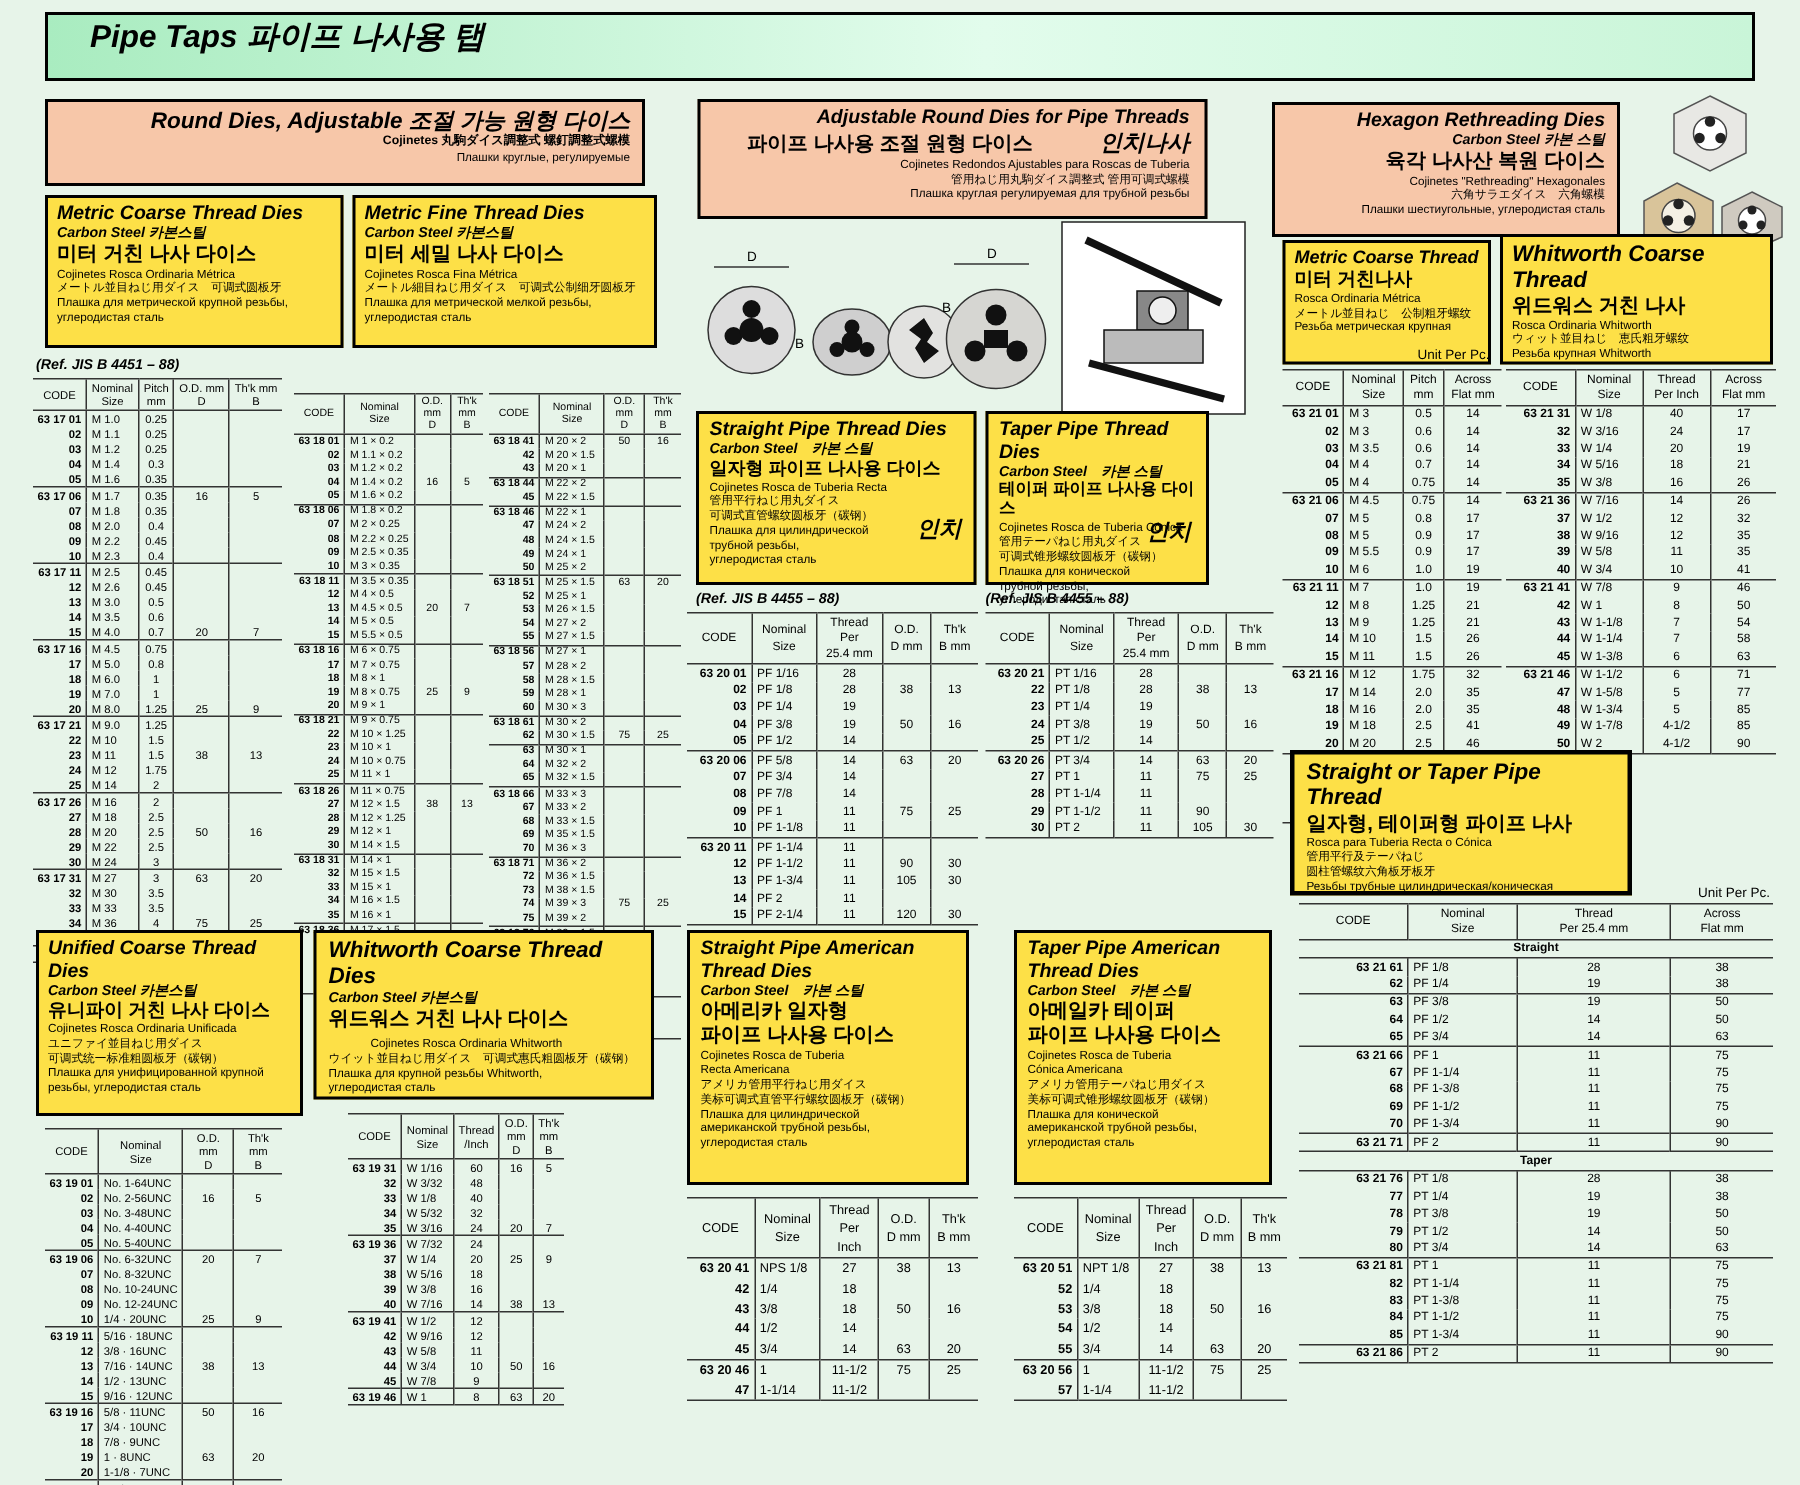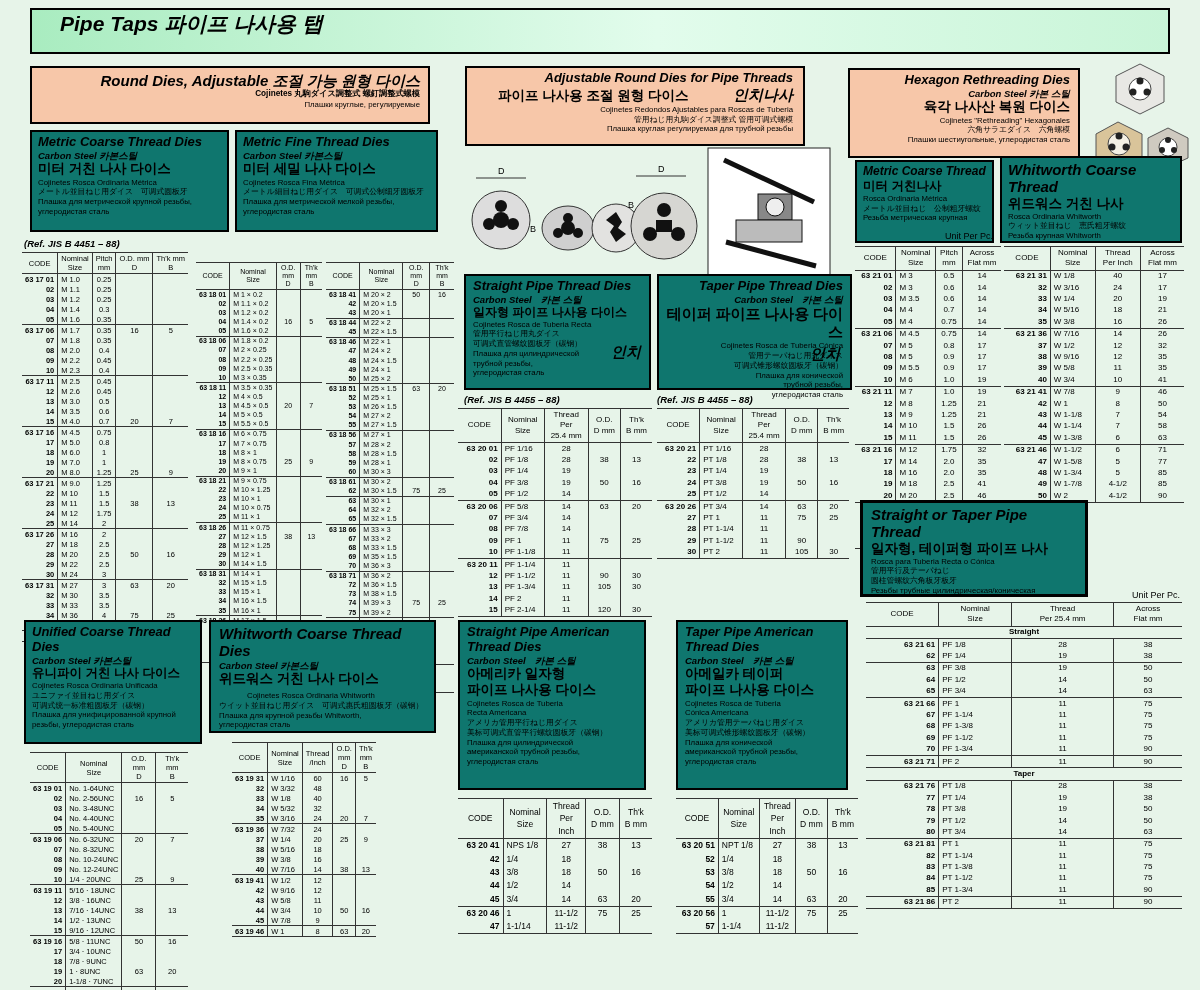--- a/index.html
+++ b/index.html
@@ -1,21 +1,21 @@
 <!DOCTYPE html>
 <html><head>
 <meta charset="utf-8">
 <style>
   html,body{margin:0;padding:0;}
   body{font-family:"Liberation Sans",sans-serif;background:#f2f7f1;}
   #page{position:relative;width:1200px;height:990px;background:#e7f4e9;overflow:hidden;}
   .abs{position:absolute;box-sizing:border-box;}
   .box{border:2px solid #000;padding:4px 8px;box-sizing:border-box;}
   .salmon{background:#f7c7a9;text-align:right;}
-  .cyan{background:#0f766e;}
+  .cyan{background:#fde047;}
   .t{font-style:italic;font-weight:bold;font-size:13px;line-height:1.15;}
   .t-lg{font-size:15px;}
   .carbon{font-style:italic;font-weight:bold;font-size:9.5px;line-height:1.2;}
   .kr{font-weight:bold;font-size:13.5px;line-height:1.2;}
   .ln{font-size:7.8px;line-height:1.25;}
   .ln-b{font-size:8.2px;font-weight:bold;line-height:1.3;}
   .inch{font-style:italic;font-weight:bold;font-size:15px;margin-left:22px;}
   .ref{font-style:italic;font-weight:bold;font-size:9.5px;}
   .unit{font-size:9px;text-align:right;}
   .banner{border:2px solid #000;background:linear-gradient(to right,#a9ecc0,#e2fcec 55%,#c9f5d8);display:flex;align-items:flex-start;padding-left:28px;}
@@ -973,24 +973,24 @@
     <div class="ln">Cojinetes Rosca de Tuberia Recta</div>
     <div class="ln">管用平行ねじ用丸ダイス</div>
     <div class="ln">可调式直管螺纹圆板牙（碳钢）</div>
     <div class="ln">Плашка для цилиндрической</div>
     <div class="ln">трубной резьбы,</div>
     <div class="ln">углеродистая сталь</div>
     <div class="inch abs" style="right:8px;bottom:26px;">인치</div>
   </div>
   <div class="abs ref" style="left:464px;top:394px;">(Ref. JIS B 4455 – 88)</div>
 
-  <div class="abs box cyan" style="left:657px;top:274px;width:195px;height:116px;padding:3px 7px;text-align:right;">
+  <div class="abs box cyan" style="left:657px;top:274px;width:149px;height:116px;padding:3px 7px;">
     <div class="t">Taper Pipe Thread Dies</div>
     <div class="carbon">Carbon Steel　카본 스틸</div>
-    <div class="kr" style="font-size:15px;font-family:Liberation Serif, serif;">테이퍼 파이프 나사용 다이스</div>
+    <div class="kr" style="font-size:11px;">테이퍼 파이프 나사용 다이스</div>
     <div class="ln">Cojinetes Rosca de Tuberia Cónica</div>
     <div class="ln">管用テーパねじ用丸ダイス</div>
     <div class="ln">可调式锥形螺纹圆板牙（碳钢）</div>
     <div class="ln">Плашка для конической</div>
     <div class="ln">трубной резьбы,</div>
     <div class="ln">углеродистая сталь</div>
     <div class="inch abs" style="right:10px;bottom:24px;">인치</div>
   </div>
   <div class="abs ref" style="left:657px;top:394px;">(Ref. JIS B 4455 – 88)</div>
 

